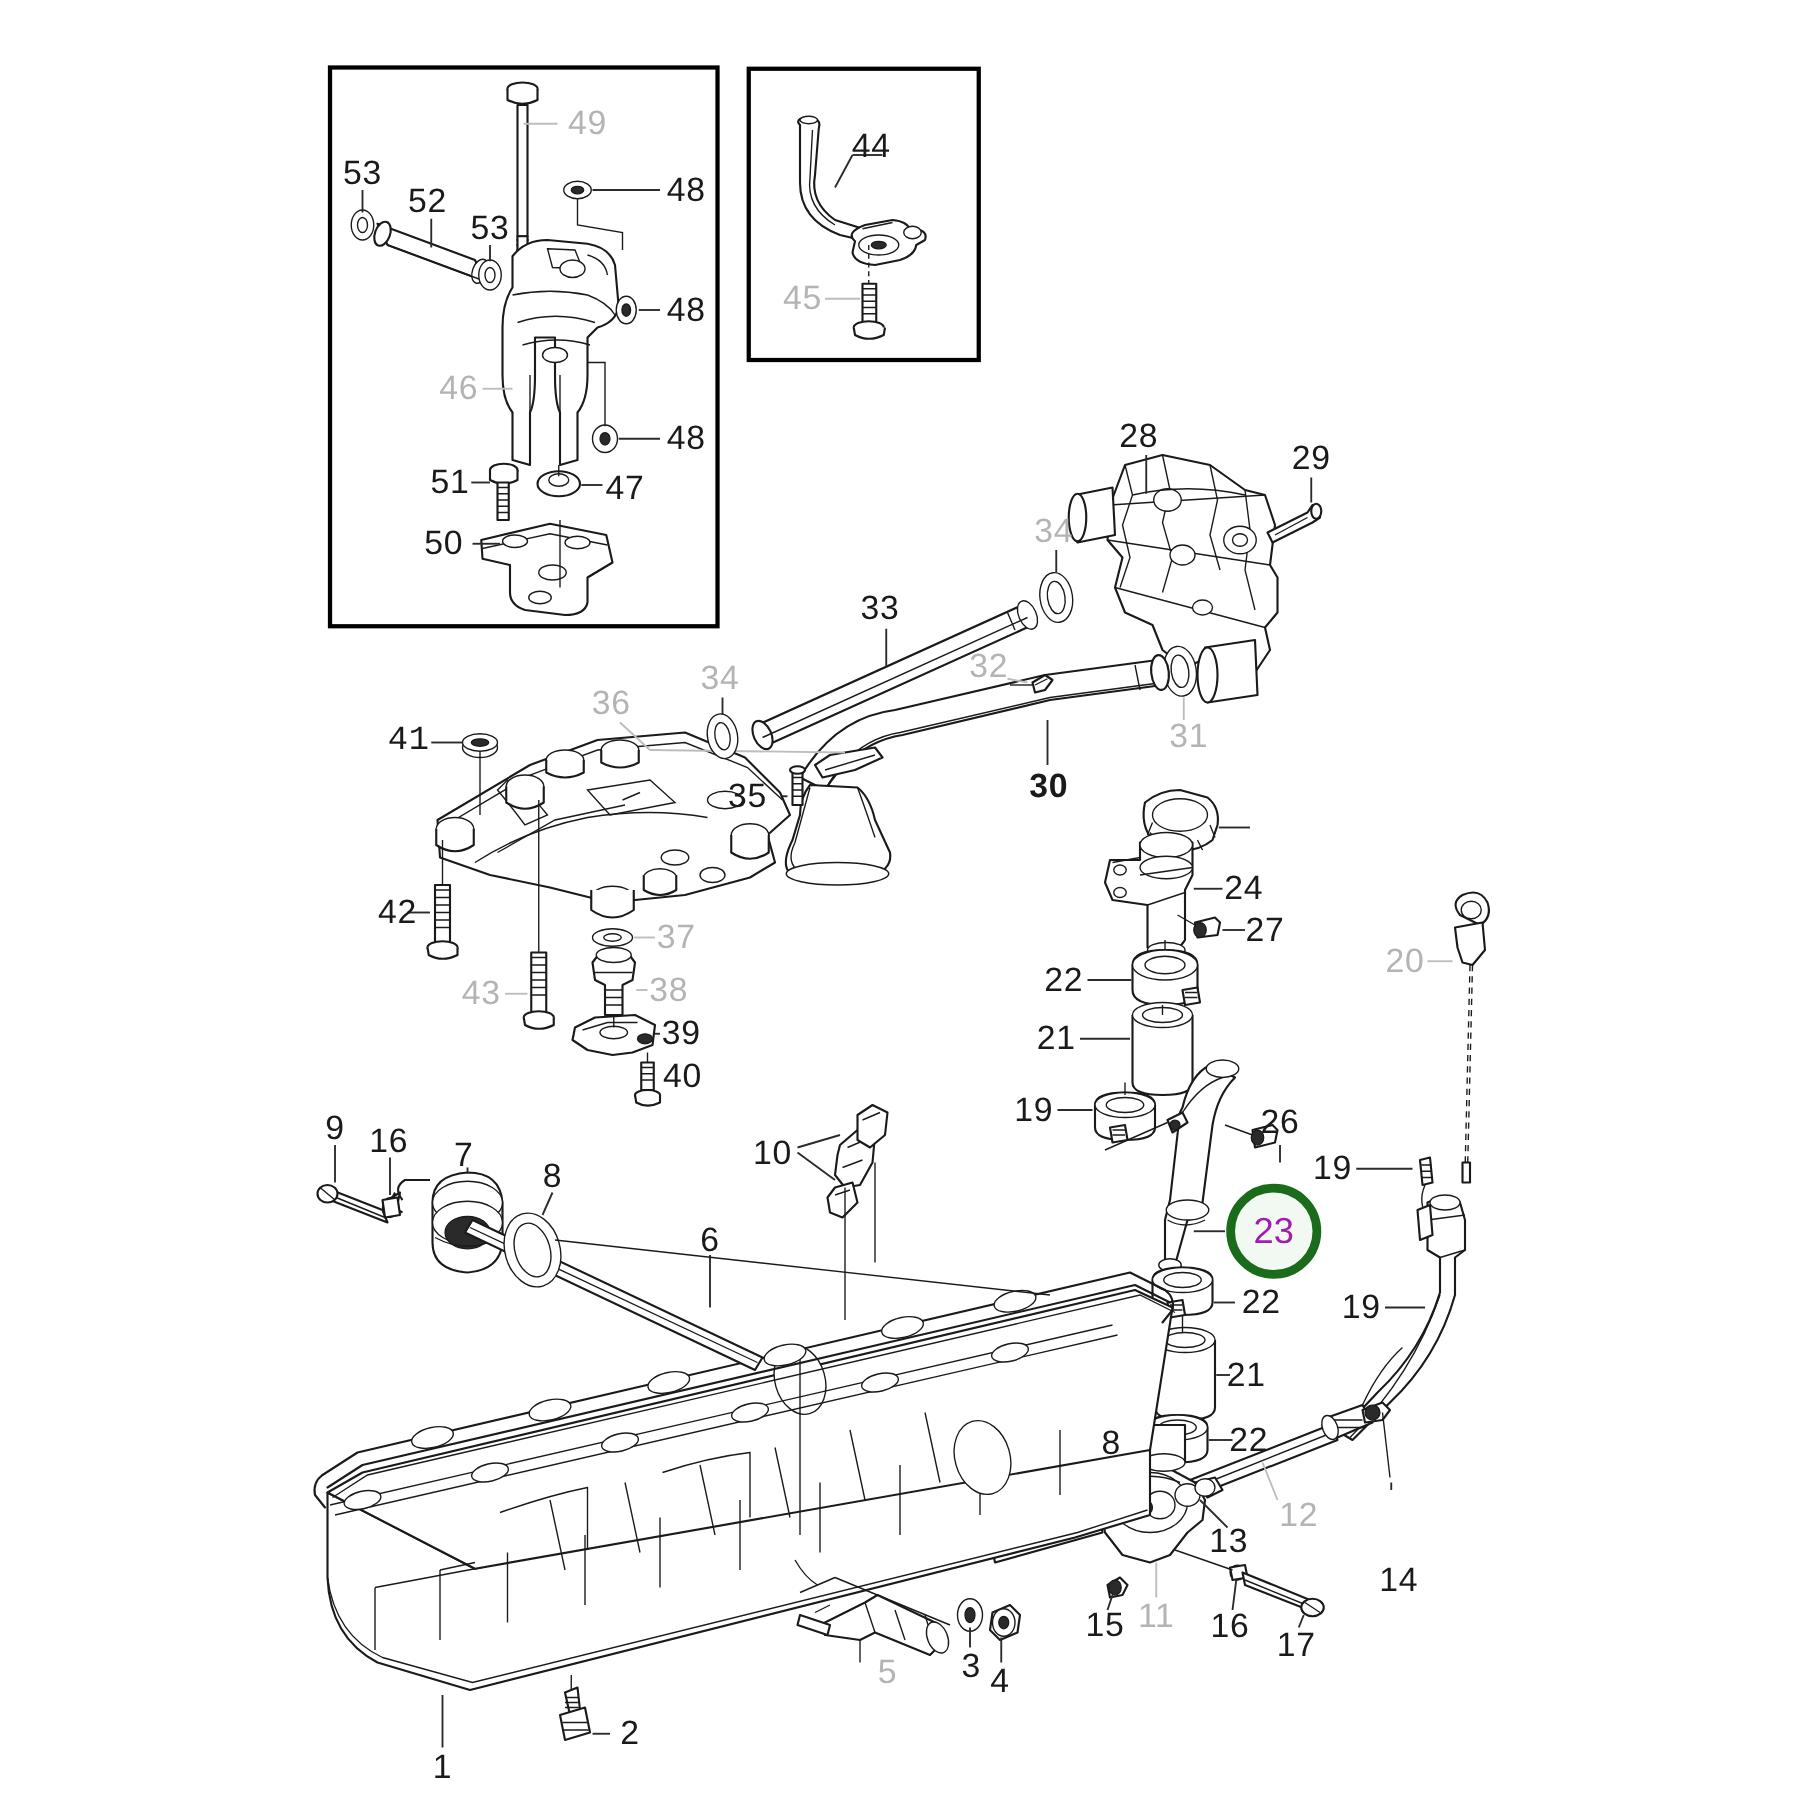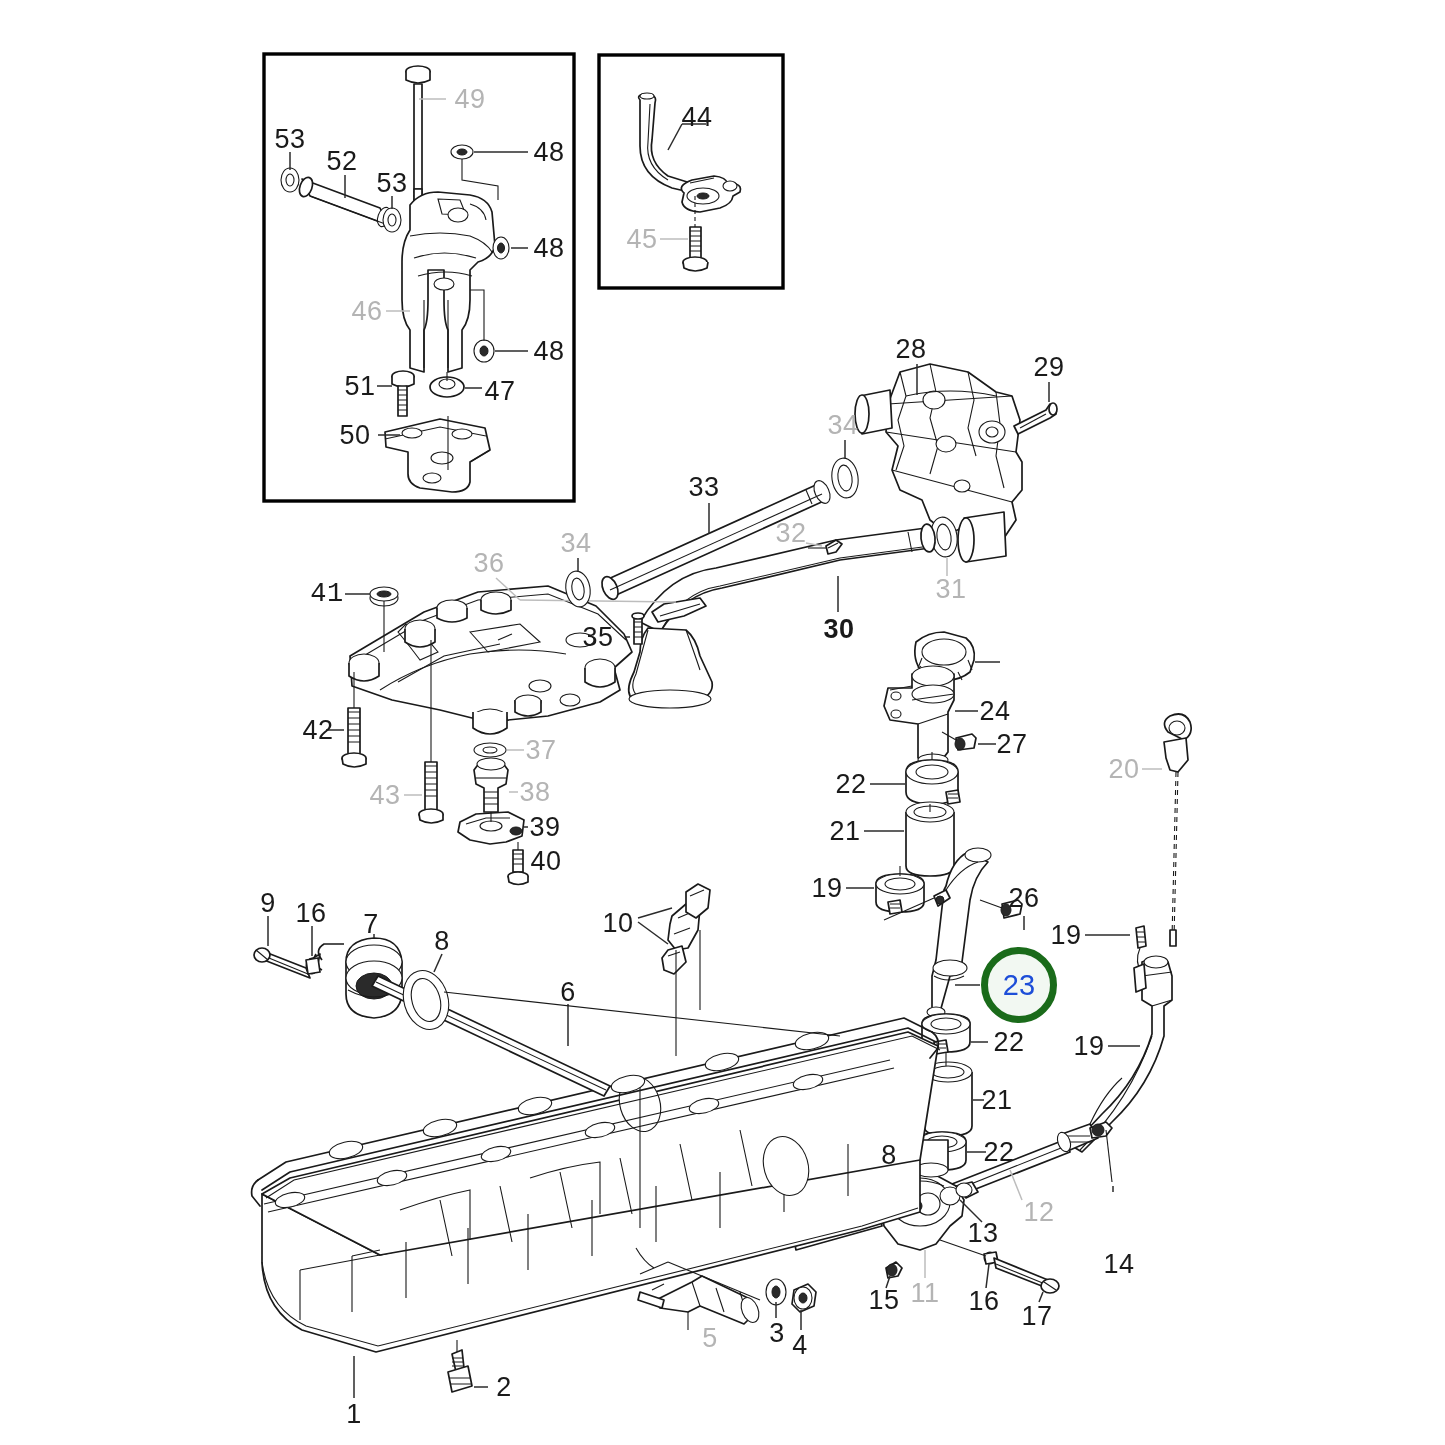--- a/index.html
+++ b/index.html
@@ -8,21 +8,21 @@
        font-family:"Liberation Sans","DejaVu Sans",sans-serif;}
   #stage{position:relative;width:1186px;height:1445px;background:#fff;}
   #art{position:absolute;left:0;top:0;width:1445px;height:1445px;}
   .lbl{position:absolute;font-family:"Liberation Sans","DejaVu Sans",sans-serif;
        font-size:27px;line-height:1;color:#1a1a1a;white-space:nowrap;
        transform:translate(-50%,-50%);letter-spacing:.5px;}
   .lbl.gray{color:#b4b4b4;}
   .hl{position:absolute;transform:translate(-50%,-50%);
       border-radius:50%;box-sizing:border-box;
       display:flex;align-items:center;justify-content:center;}
-  .hl-label{font-size:29px;color:#1d4ed8;font-family:"Liberation Sans","DejaVu Sans",sans-serif;}
+  .hl-label{font-size:29px;color:#a21caf;font-family:"Liberation Sans","DejaVu Sans",sans-serif;}
 </style>
 </head>
 <body>
 
 <div id="stage">
 
   <svg id="art" viewBox="0 0 1445 1445">
     <defs>
       <style>
         .s{fill:none;stroke:#1a1a1a;stroke-width:1.7;stroke-linecap:round;stroke-linejoin:round;}

